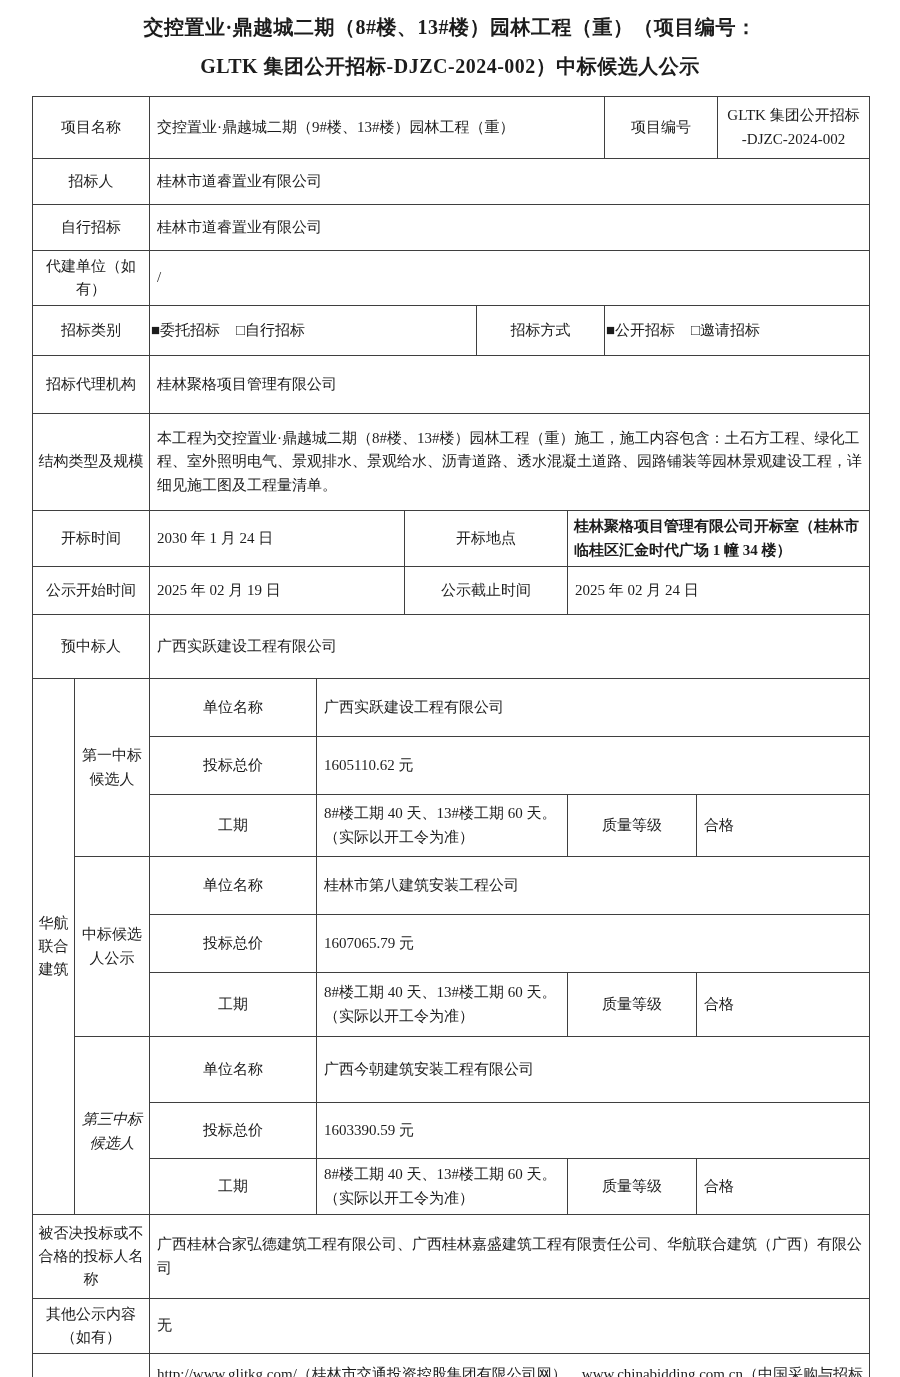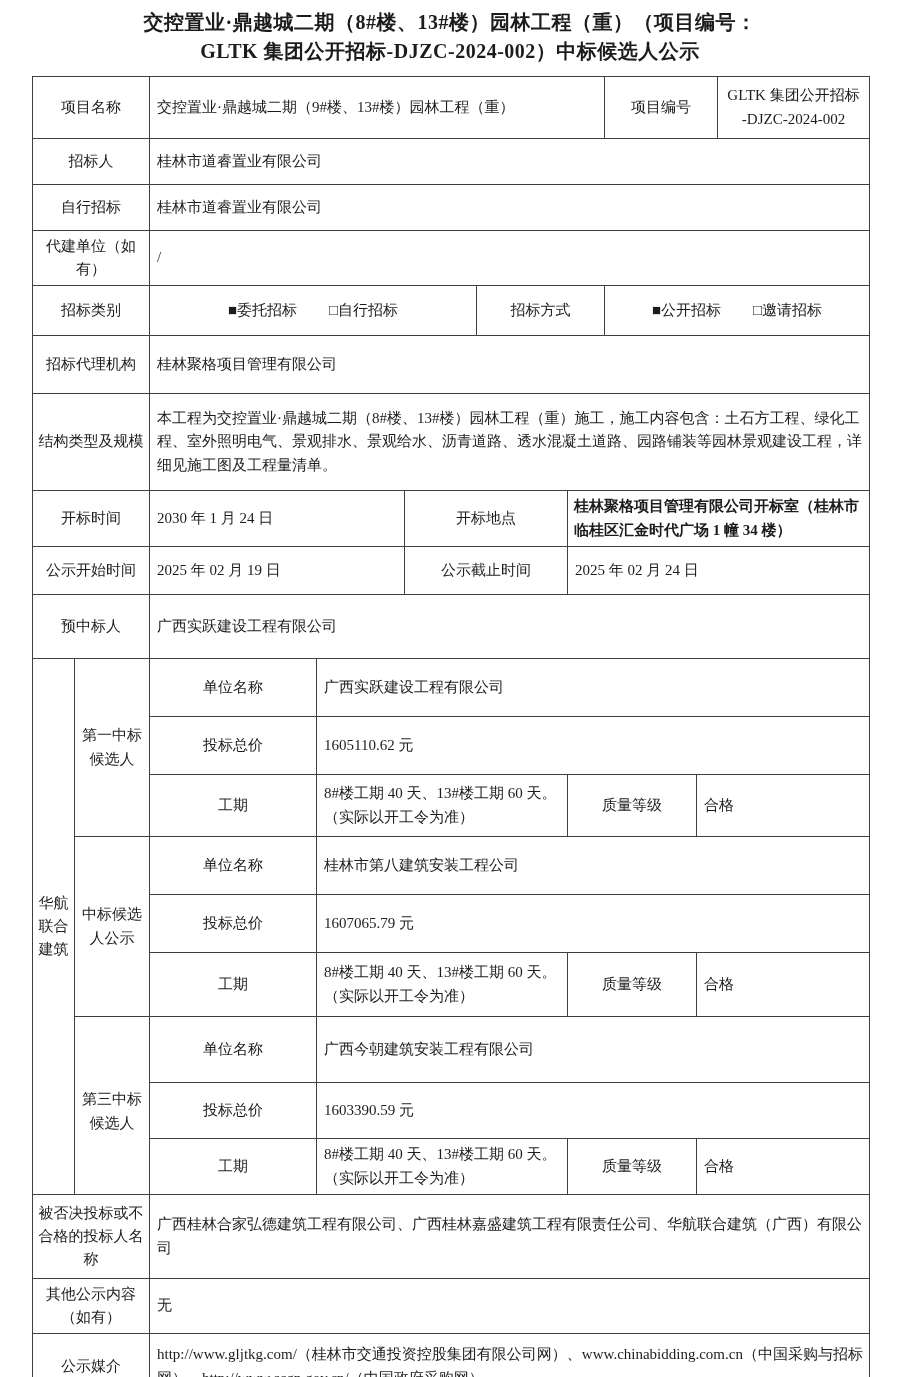--- a/index.html
+++ b/index.html
@@ -9,21 +9,21 @@
     color:#1c1c1c;
     -webkit-font-smoothing:antialiased;
   }
   .page{width:900px;box-sizing:border-box;padding-top:8px;}
   .title{
     margin:0 auto 10px auto;
     width:860px;
     text-align:center;
     font-size:20px;
     font-weight:700;
-    line-height:29px;
+    line-height:39px;
     white-space:pre-line;
     letter-spacing:.5px;
   }
   table.doc{
     border-collapse:collapse;
     table-layout:fixed;
     margin-left:32px;
     width:837px;
   }
   table.doc td{
@@ -40,23 +40,23 @@
     padding:2px 1px;
   }
   td.val{
     text-align:left;
     padding:3px 2px 3px 7px;
   }
   td.ctr{text-align:center;}
   .preline{white-space:pre-line;}
   td.small{font-size:14px;}
   td.loose{line-height:2.1;margin-left:38px;}
-  td.vtop{vertical-align:top;padding-top:14px;}
+  td.vtop{vertical-align:top;padding-top:14px;font-style:italic;}
   .optrow{
-    display:flex;justify-content:center;align-items:center;gap:32px;
+    display:flex;align-items:center;gap:16px;
     width:100%;
   }
   td.place{padding:3px 2px 3px 6px;line-height:1.8;font-weight:bold;}
 </style>
 </head>
 <body>
 
 <div class="page">
 
   <h1 class="title">交控置业·鼎越城二期（8#楼、13#楼）园林工程（重）（项目编号：

